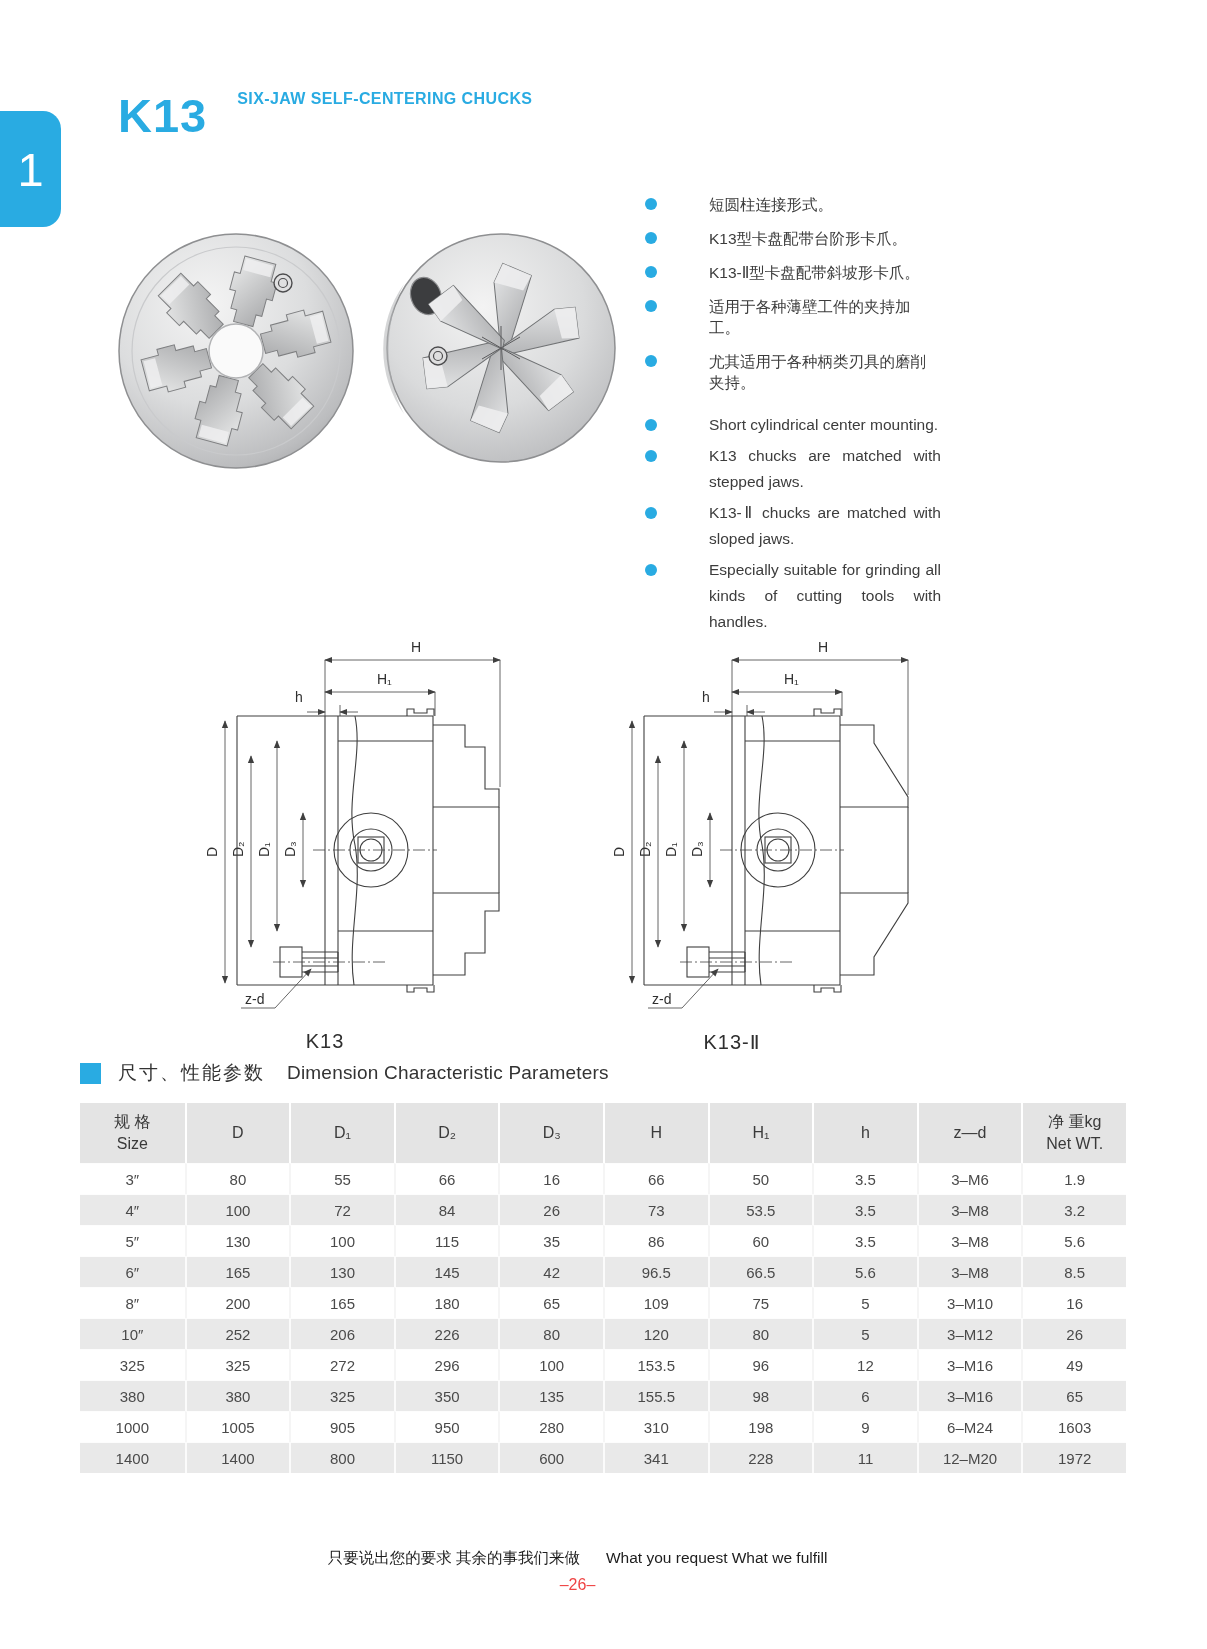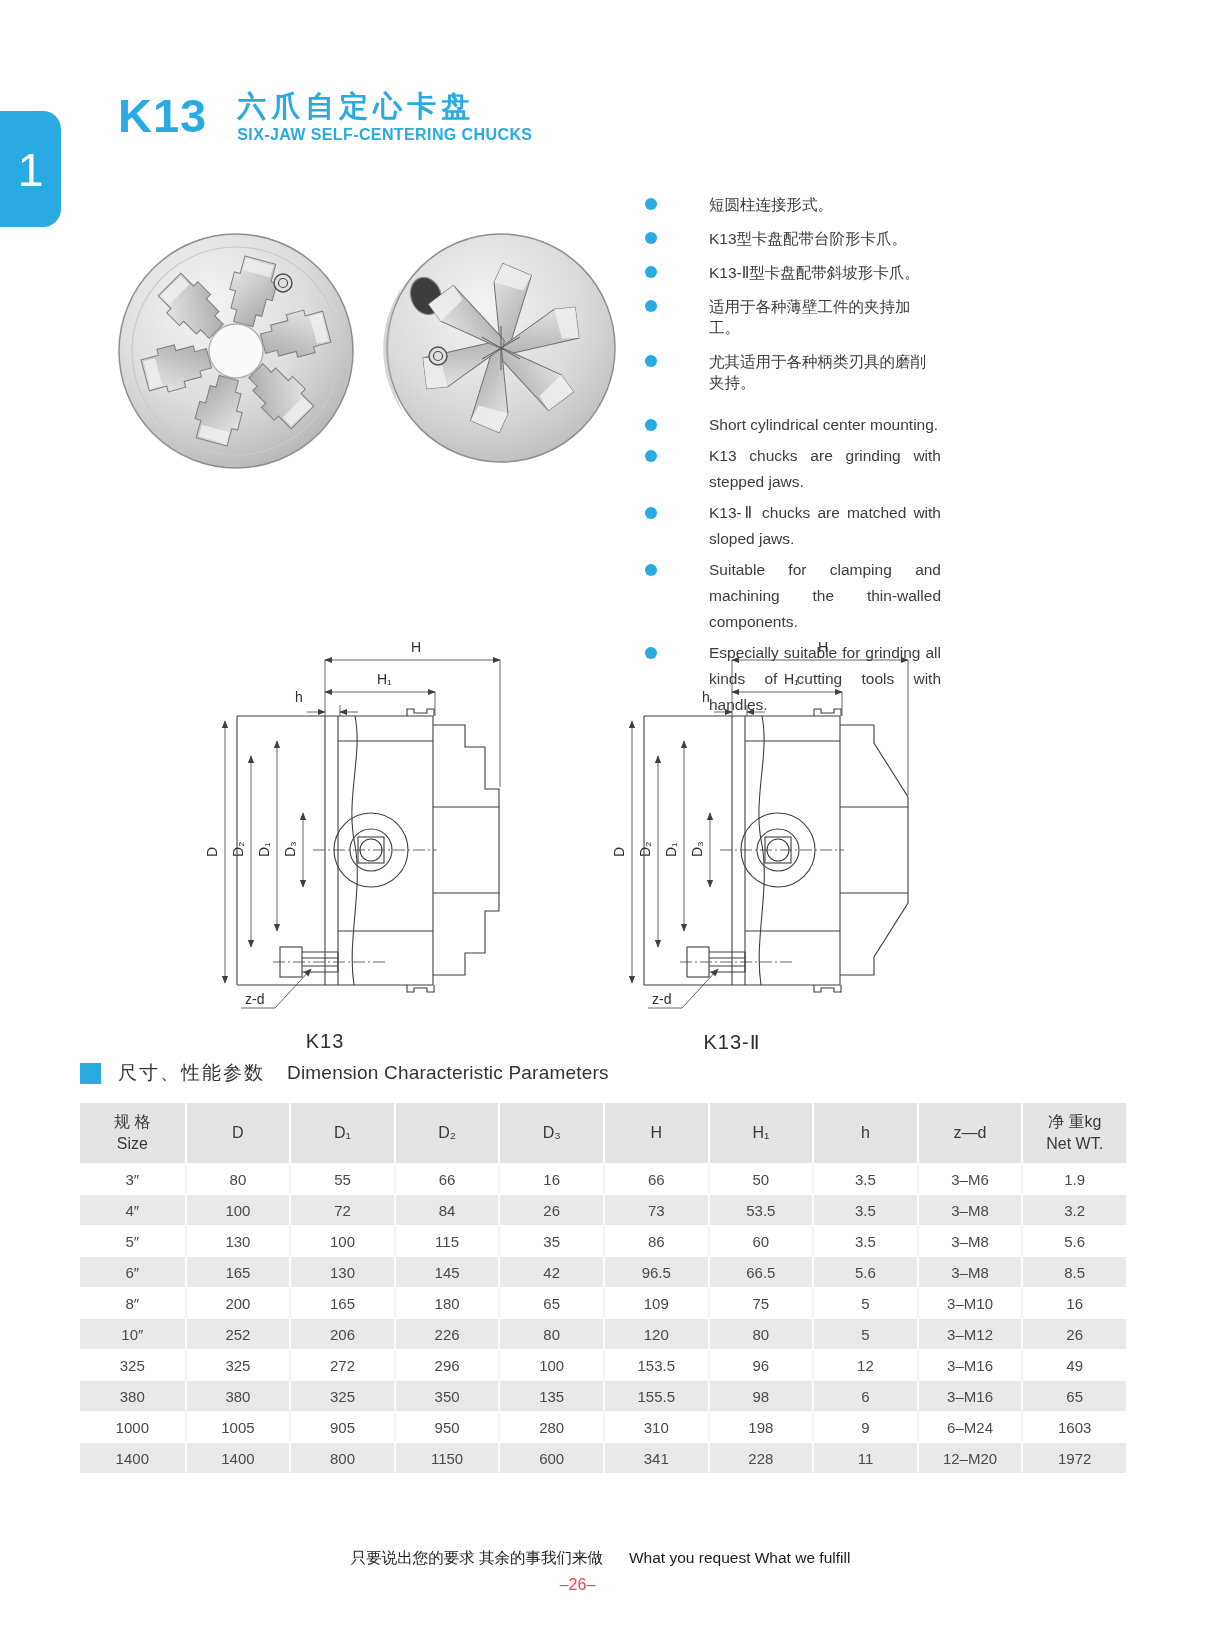--- a/index.html
+++ b/index.html
@@ -52,41 +52,40 @@
   .params{position:absolute;left:80px;top:1103px;width:1046px;border-collapse:separate;border-spacing:0;table-layout:fixed;}
   .params th{background:#e4e4e4;height:58px;font-size:16px;font-weight:normal;color:#3a3a3a;
     text-align:center;vertical-align:middle;white-space:pre-line;line-height:1.35;border-left:2px solid #fff;}
   .params th:first-child{border-left:none;}
   .params td{height:28px;font-size:15px;color:#4a4a4a;text-align:center;vertical-align:middle;border-left:2px solid #f5f5f5;}
   .params td:first-child{border-left:none;}
   .params tbody tr:nth-child(even) td{background:#e9e9e9;border-left-color:#fbfbfb;}
   .params tbody tr td{border-top:1px solid #fdfdfd;}
 
   
-  .footer-line{position:absolute;left:0;top:1548px;width:1155px;text-align:center;font-size:15.5px;color:#1d1d1d;padding-left:23px;}
+  .footer-line{position:absolute;left:0;top:1548px;width:1155px;text-align:center;font-size:15.5px;color:#1d1d1d;}
   .footer-line .sep{display:inline-block;width:26px;}
   .page-num{position:absolute;left:0;top:1576px;width:1155px;text-align:center;font-size:16px;color:#ef4444;}
 
   .tech{stroke:#3f3f3f;fill:none;stroke-width:1.1;}
   .dim{stroke:#3f3f3f;fill:none;stroke-width:0.8;}
   .dimtxt{font-size:14px;fill:#2f2f2f;}
 </style>
 </head>
 <body>
 
 <div class="page">
 
   <div class="chapter-tab">
     <span>1</span>
   </div>
 
   <div class="hdr">
     <div class="hdr-model">K13</div>
     <div class="hdr-titles">
-      <div class="hdr-zh">六爪自定心卡盘</div>
       <div class="hdr-en">SIX-JAW SELF-CENTERING CHUCKS</div>
     </div>
   </div>
 
   <div class="photo photo-left">
     <svg viewBox="0 0 252 258">
       <defs>
         <radialGradient id="mg1" cx="38%" cy="30%" r="85%">
           <stop offset="0%" stop-color="#f4f4f4"></stop>
             <stop offset="50%" stop-color="#dcddde"></stop>
@@ -215,29 +214,25 @@
           <span class="txt">尤其适用于各种柄类刃具的磨削夹持。</span>
         </div>
     </div>
     <div class="features-en">
       <div class="feat-li">
           <span class="dot"></span>
           <span class="txt">Short cylindrical center mounting.</span>
         </div>
       <div class="feat-li">
           <span class="dot"></span>
-          <span class="txt">K13 chucks are grinding with stepped jaws.</span>
+          <span class="txt">K13 chucks are matched with stepped jaws.</span>
         </div>
       <div class="feat-li">
           <span class="dot"></span>
           <span class="txt">K13-Ⅱ chucks are matched with sloped jaws.</span>
-        </div>
-      <div class="feat-li">
-          <span class="dot"></span>
-          <span class="txt">Suitable for clamping and machining the thin-walled components.</span>
         </div>
       <div class="feat-li">
           <span class="dot"></span>
           <span class="txt">Especially suitable for grinding all kinds of cutting tools with handles.</span>
         </div>
     </div>
   </div>
 
   <div class="drawing drawing-left">
     <svg viewBox="0 0 350 415">

